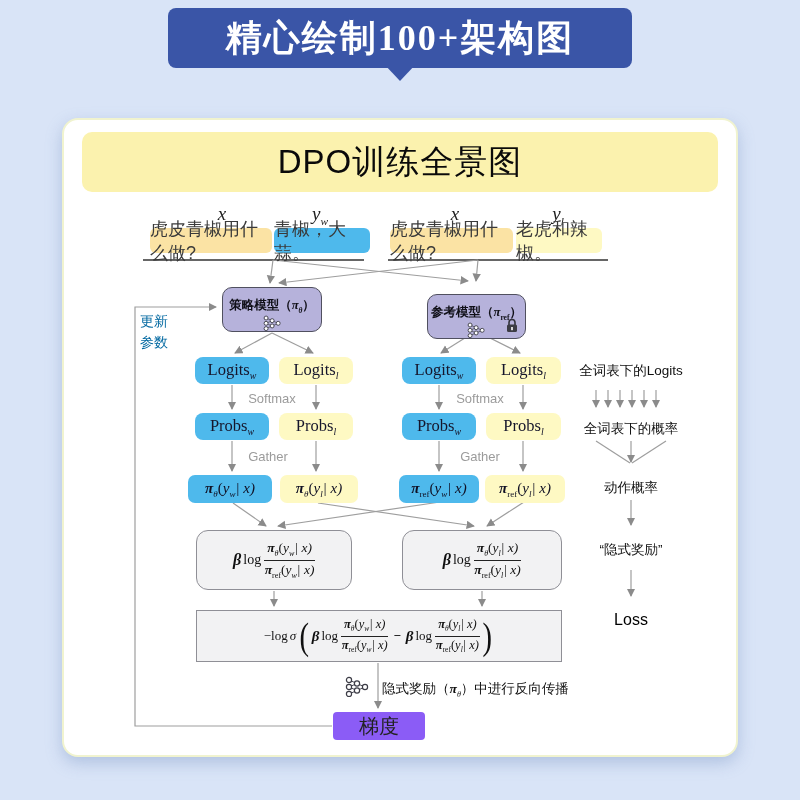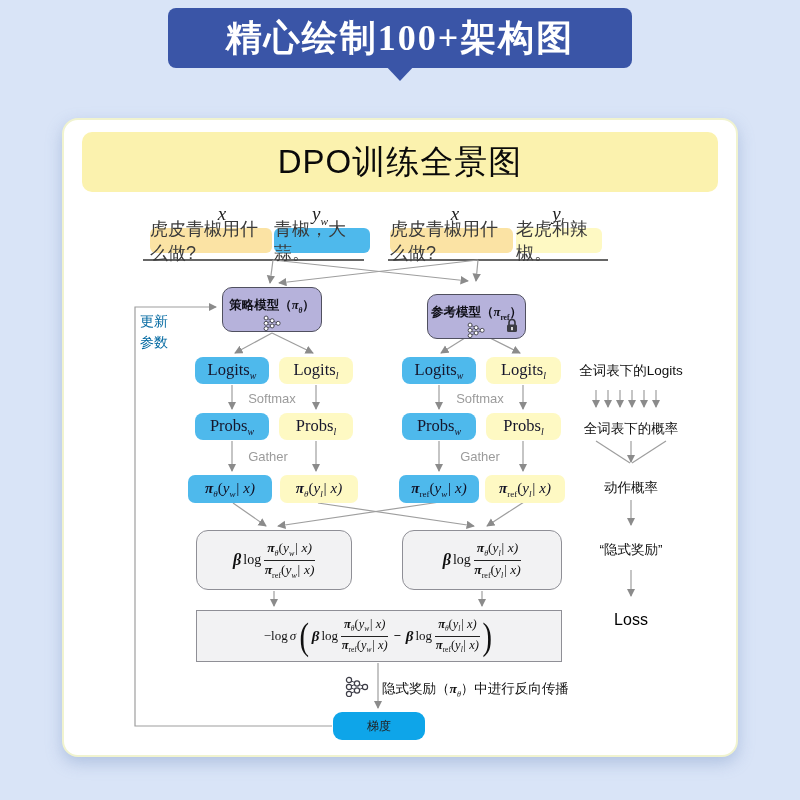--- a/index.html
+++ b/index.html
@@ -43,21 +43,21 @@
   .frac{display:inline-block;text-align:center;line-height:1.2;font-size:.96em}
   .num{display:block;border-bottom:1.2px solid #222;padding:0 3px 1px}
   .den{display:block;padding-top:1px}
   .bigp{font-size:38px;font-weight:300;line-height:.8;margin:0 1px;transform:scaleX(.75)}
   .minus{margin:0 5px;font-weight:600}
   .sg{font-style:italic;margin-left:2px;margin-right:1px}
   
   .sidecap{width:150px;text-align:center;font-size:13.5px;color:#101010;z-index:2}
   .uplabel{font-size:14px;color:#0369a1;line-height:1.5;z-index:2}
   .bptext{font-size:13.5px;color:#101010;white-space:nowrap;z-index:2}
-  .grbox{background:#0ea5e9;border-radius:9px;font-size:12px;color:#222}
+  .grbox{background:#8b5cf6;border-radius:4px;font-size:20px;color:#222}
   .lock{position:absolute;right:7px;bottom:5px}
 </style>
 </head>
 <body>
 
 <div class="abs banner">
   <span class="banner-title">精心绘制100+架构图</span>
 </div>
 <div class="abs tail"></div>
 

